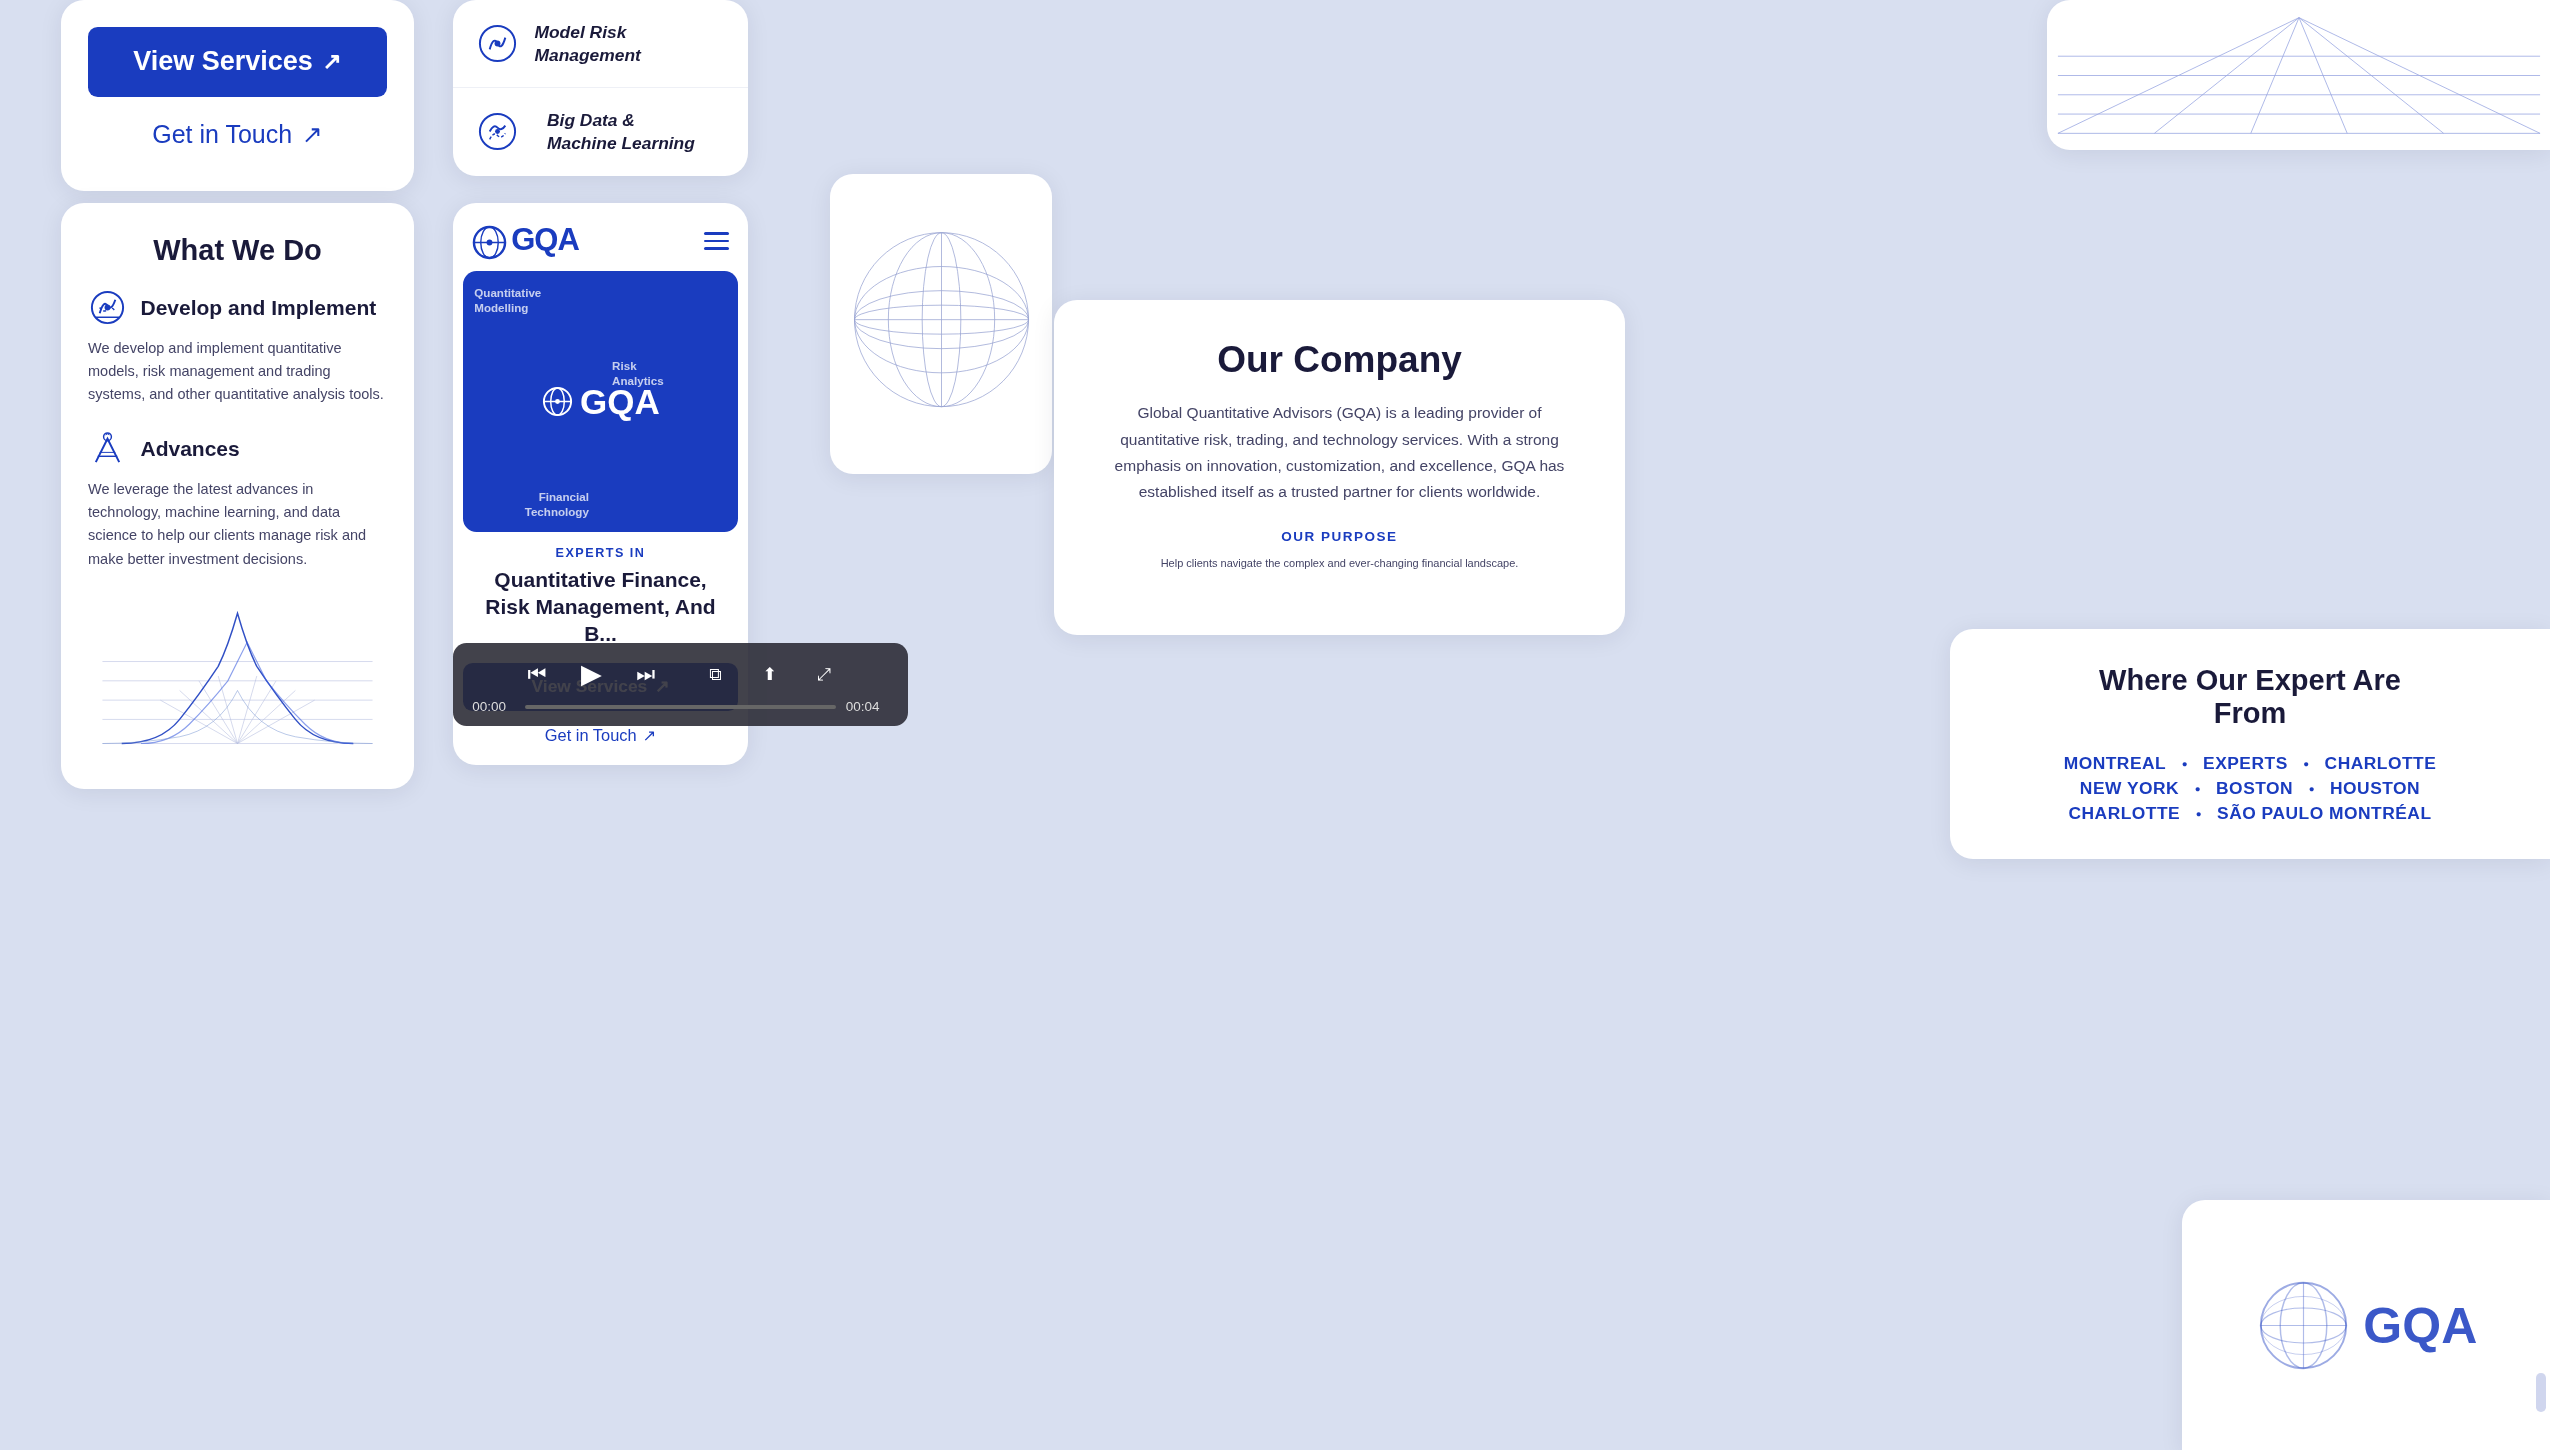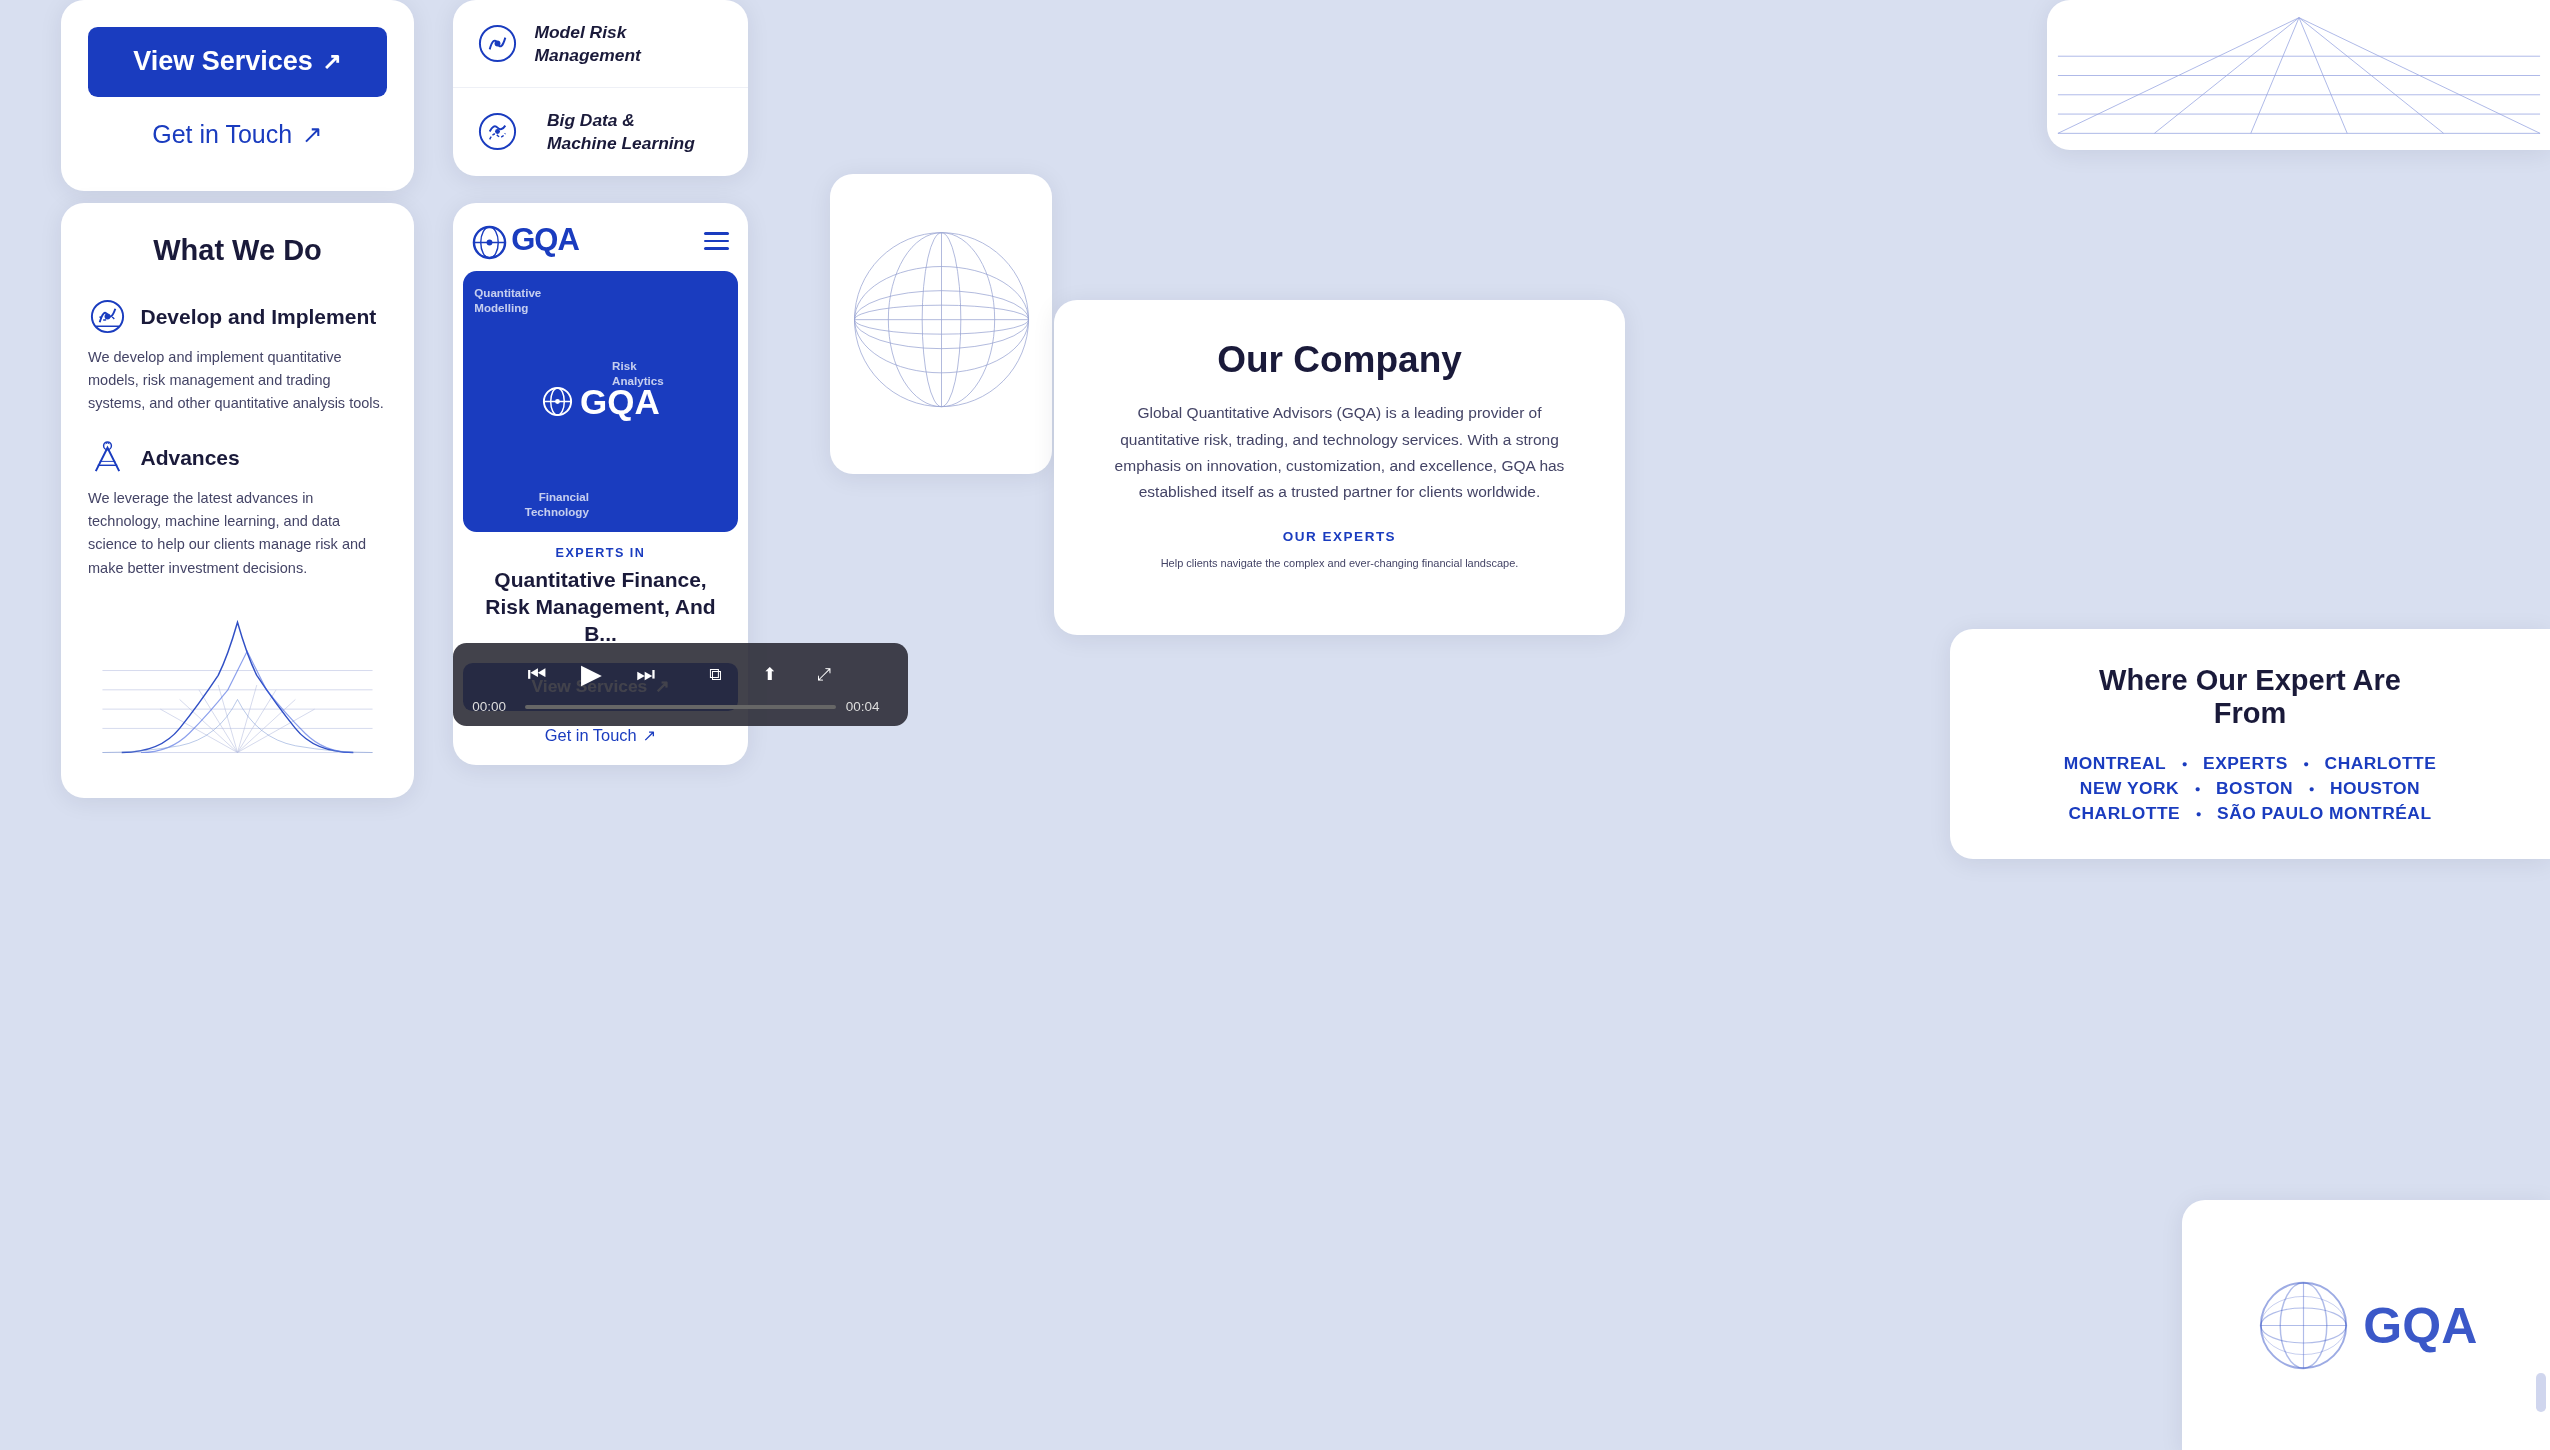--- a/index.html
+++ b/index.html
@@ -113,21 +113,21 @@
       left: 61px;
       top: 203px;
       width: 353px;
       padding: 31px 27px;
     }
     .card-what-we-do h2 {
       font-size: 29px;
       font-weight: 700;
       color: #1a1a3a;
       text-align: center;
-      margin-bottom: 30px;
+      margin-bottom: 21px;
     }
     .wwd-item {
       margin-bottom: 23px;
     }
     .wwd-item-header {
       display: flex;
       align-items: center;
       gap: 13.5px;
       margin-bottom: 9.7px;
     }
@@ -646,21 +646,21 @@
       <line x1="105" y1="40" x2="105" y2="220"></line>
 
       <line x1="15" y1="130" x2="195" y2="130"></line>
     </g>
   </svg>
 </div>
 
 <div class="card card-our-company">
   <h2>Our Company</h2>
   <p>Global Quantitative Advisors (GQA) is a leading provider of quantitative risk, trading, and technology services. With a strong emphasis on innovation, customization, and excellence, GQA has established itself as a trusted partner for clients worldwide.</p>
-  <div class="our-purpose-label">OUR EXPERTS</div>
+  <div class="our-purpose-label">OUR PURPOSE</div>
   <p class="purpose-text">Help clients navigate the complex and ever-changing financial landscape.</p>
 </div>
 
 <div class="card card-experts-from">
   <h2>Where Our Expert Are<br>From</h2>
   <div class="cities-grid">
     <div class="cities-row">
       <span class="city-name">MONTREAL</span>
       <span class="city-dot">●</span>
       <span class="city-name">EXPERTS</span>

